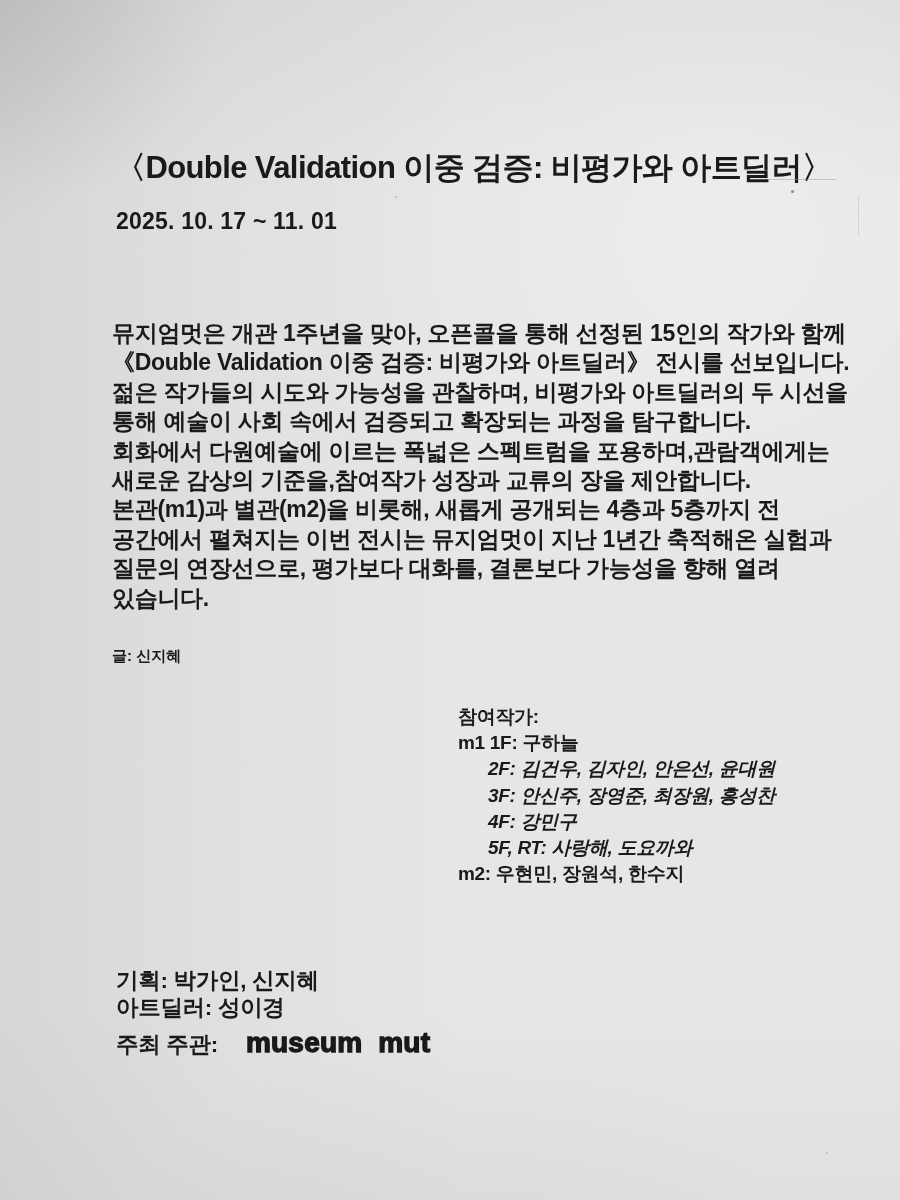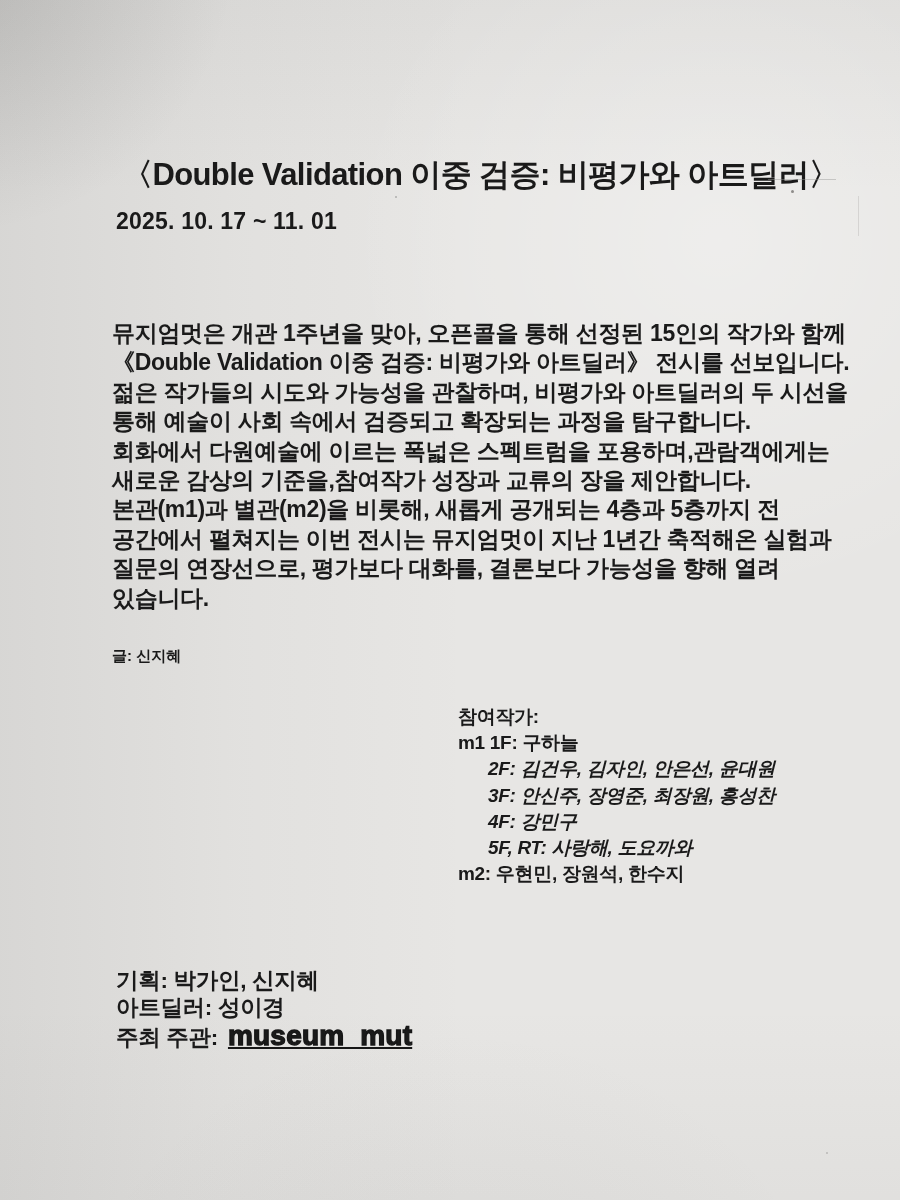--- a/index.html
+++ b/index.html
@@ -20,21 +20,21 @@
       radial-gradient(52% 38% at -6% -4%, rgba(55,55,53,0.16), rgba(55,55,53,0) 62%),
       radial-gradient(70% 50% at 50% 118%, rgba(95,95,93,0.07), rgba(95,95,93,0) 65%),
       linear-gradient(90deg, rgba(88,88,86,0.11) 0%, rgba(88,88,86,0.04) 26%, rgba(88,88,86,0) 52%),
       linear-gradient(180deg, rgba(110,110,108,0.07) 0%, rgba(110,110,108,0) 16%, rgba(110,110,108,0) 84%, rgba(110,110,108,0.05) 100%),
       #e7e6e4;
   }
   .abs { position: absolute; }
   .title {
     left: 111px;
     top: 146px;
-    margin: 11px;
+    margin: 4px;
     font-size: 31px;
     line-height: 36px;
     letter-spacing: -0.6px;
     white-space: nowrap;
   }
   .date {
     left: 116px;
     top: 208px;
     font-size: 23px;
     line-height: 27px;
@@ -69,30 +69,30 @@
     left: 116px;
     top: 967px;
     font-size: 22.5px;
     line-height: 27.2px;
     letter-spacing: -0.3px;
   }
   .credits .line { white-space: nowrap; }
   .host-row {
     display: flex;
     align-items: baseline;
-    margin-top: 1px;
+    margin-top: 8px;
+    gap: 18px;
   }
   .logo {
     font-size: 28px;
     letter-spacing: 0.2px;
     margin-left: 10px;
     white-space: pre;
     -webkit-text-stroke: 1.3px #161616;
     text-stroke: 1.3px #161616;
-    text-decoration: underline;
   }
   
   .speck {
     position: absolute;
     background: #6d6c6a;
     border-radius: 50%;
   }
   .speck-1 { left: 791px; top: 190px; width: 3px; height: 3px; opacity: 0.75; }
   .speck-2 { left: 395px; top: 196px; width: 2px; height: 2px; opacity: 0.45; }
   .speck-3 { left: 826px; top: 1152px; width: 2px; height: 2px; opacity: 0.35; }

